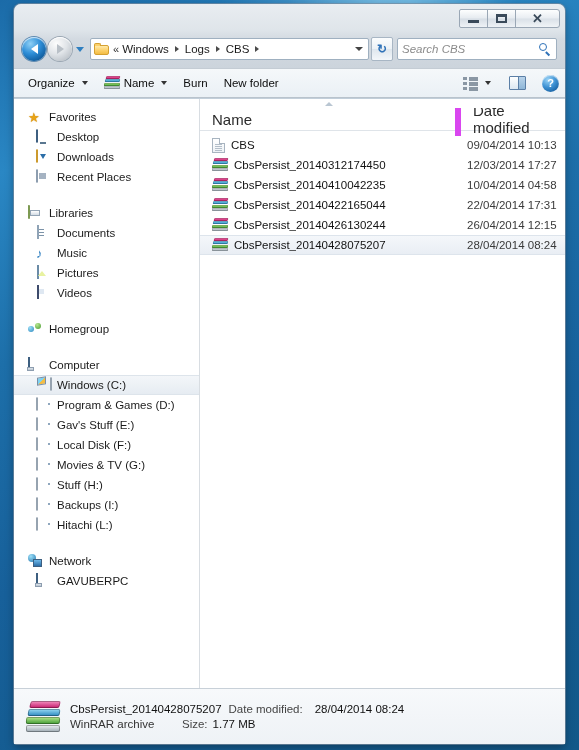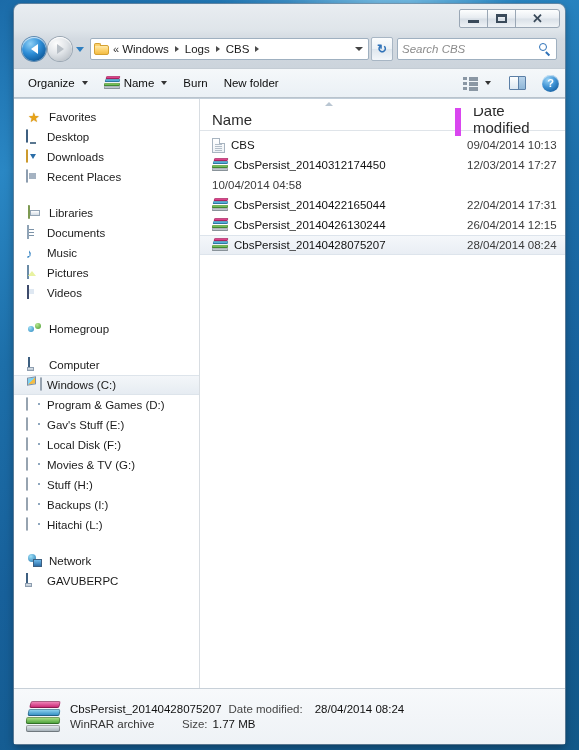--- a/index.html
+++ b/index.html
@@ -222,21 +222,21 @@
     overflow: hidden;
     position: relative;
     padding-top: 8px;
     box-sizing: border-box;
   }
   .nav-group { margin-bottom: 2px; }
   .nav-row {
     display: flex; align-items: center; height: 20px;
     padding-left: 14px; font-size: 11.5px; color: #1b1b1b; white-space: nowrap;
   }
-  .nav-row.child { padding-left: 12px; }
+  .nav-row.child { padding-left: 22px; }
   .nav-row.selected {
     background: linear-gradient(180deg,#f3f6f9 0%,#e6ecf2 100%);
     border-top: 1px solid #dde4eb; border-bottom: 1px solid #dde4eb;
     height: 18px;
     text-align: right;
   }
   .nav-spacer { height: 14px; }
   .nav-ico { width: 16px; height: 15px; margin-right: 5px; flex: none; position: relative; }
 
   
@@ -673,20 +673,29 @@
                 <b></b>
                 <b></b>
                 <b></b>
               </span>
             <span>CbsPersist_20140312174450</span>
           </div>
           <div class="cell-date">12/03/2014 17:27</div>
         </div>
 
         <div class="row">
+          <div class="cell-name">
+            <span class="rar-icon">
+                <b></b>
+                <b></b>
+                <b></b>
+                <b></b>
+              </span>
+            <span>CbsPersist_20140410042235</span>
+          </div>
           <div class="cell-date">10/04/2014 04:58</div>
         </div>
 
         <div class="row">
           <div class="cell-name">
             <span class="rar-icon">
                 <b></b>
                 <b></b>
                 <b></b>
                 <b></b>

